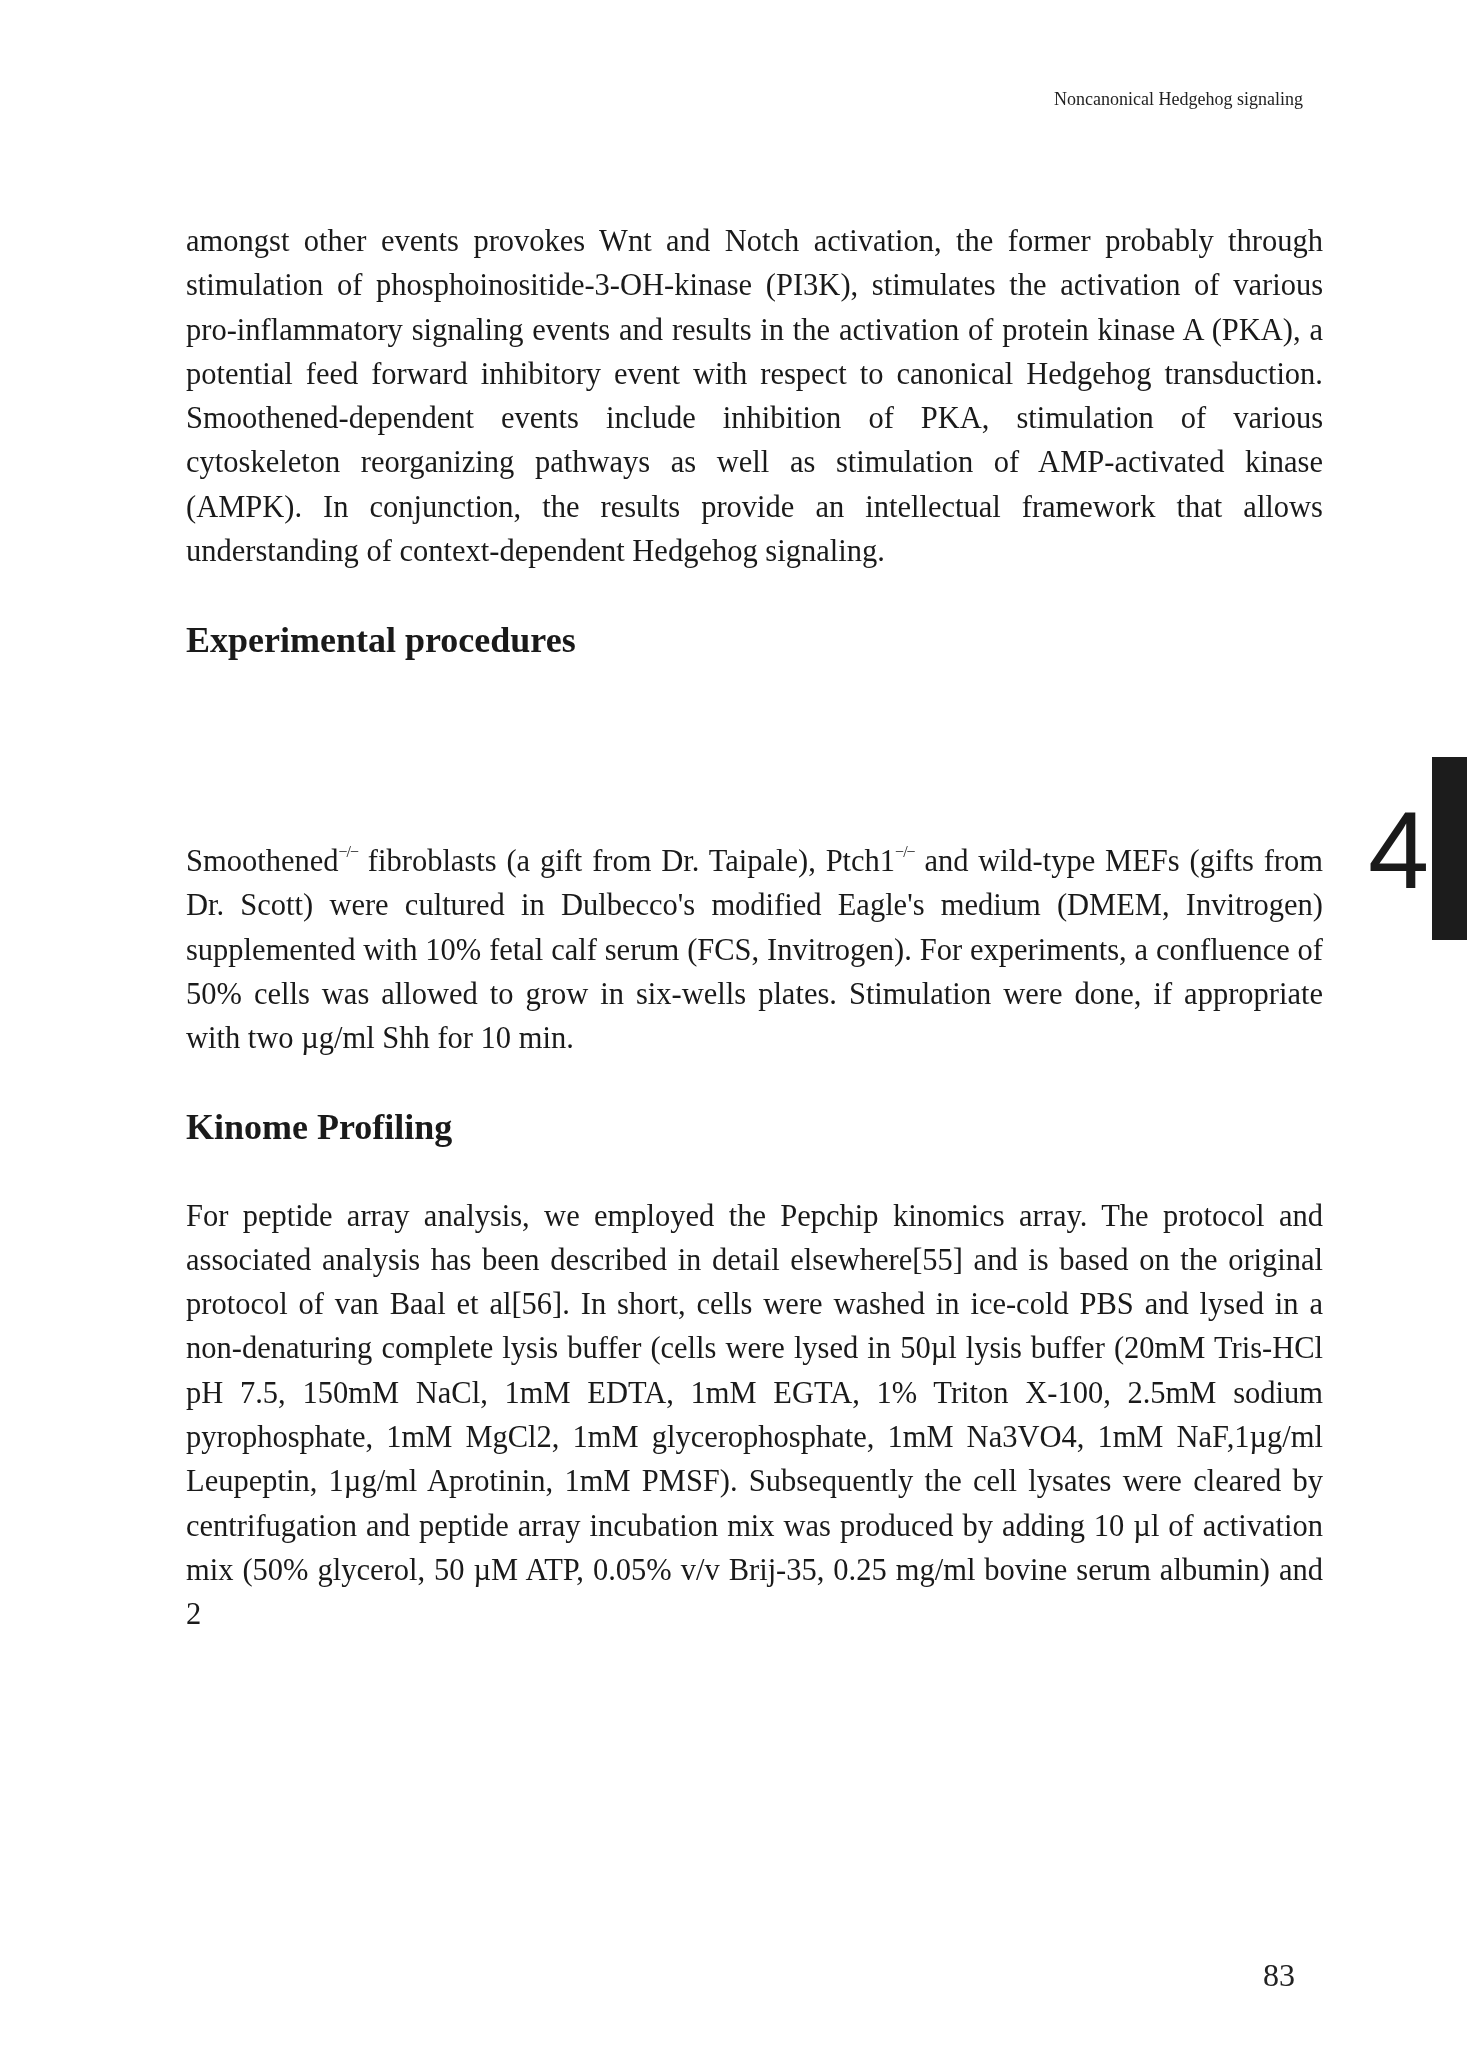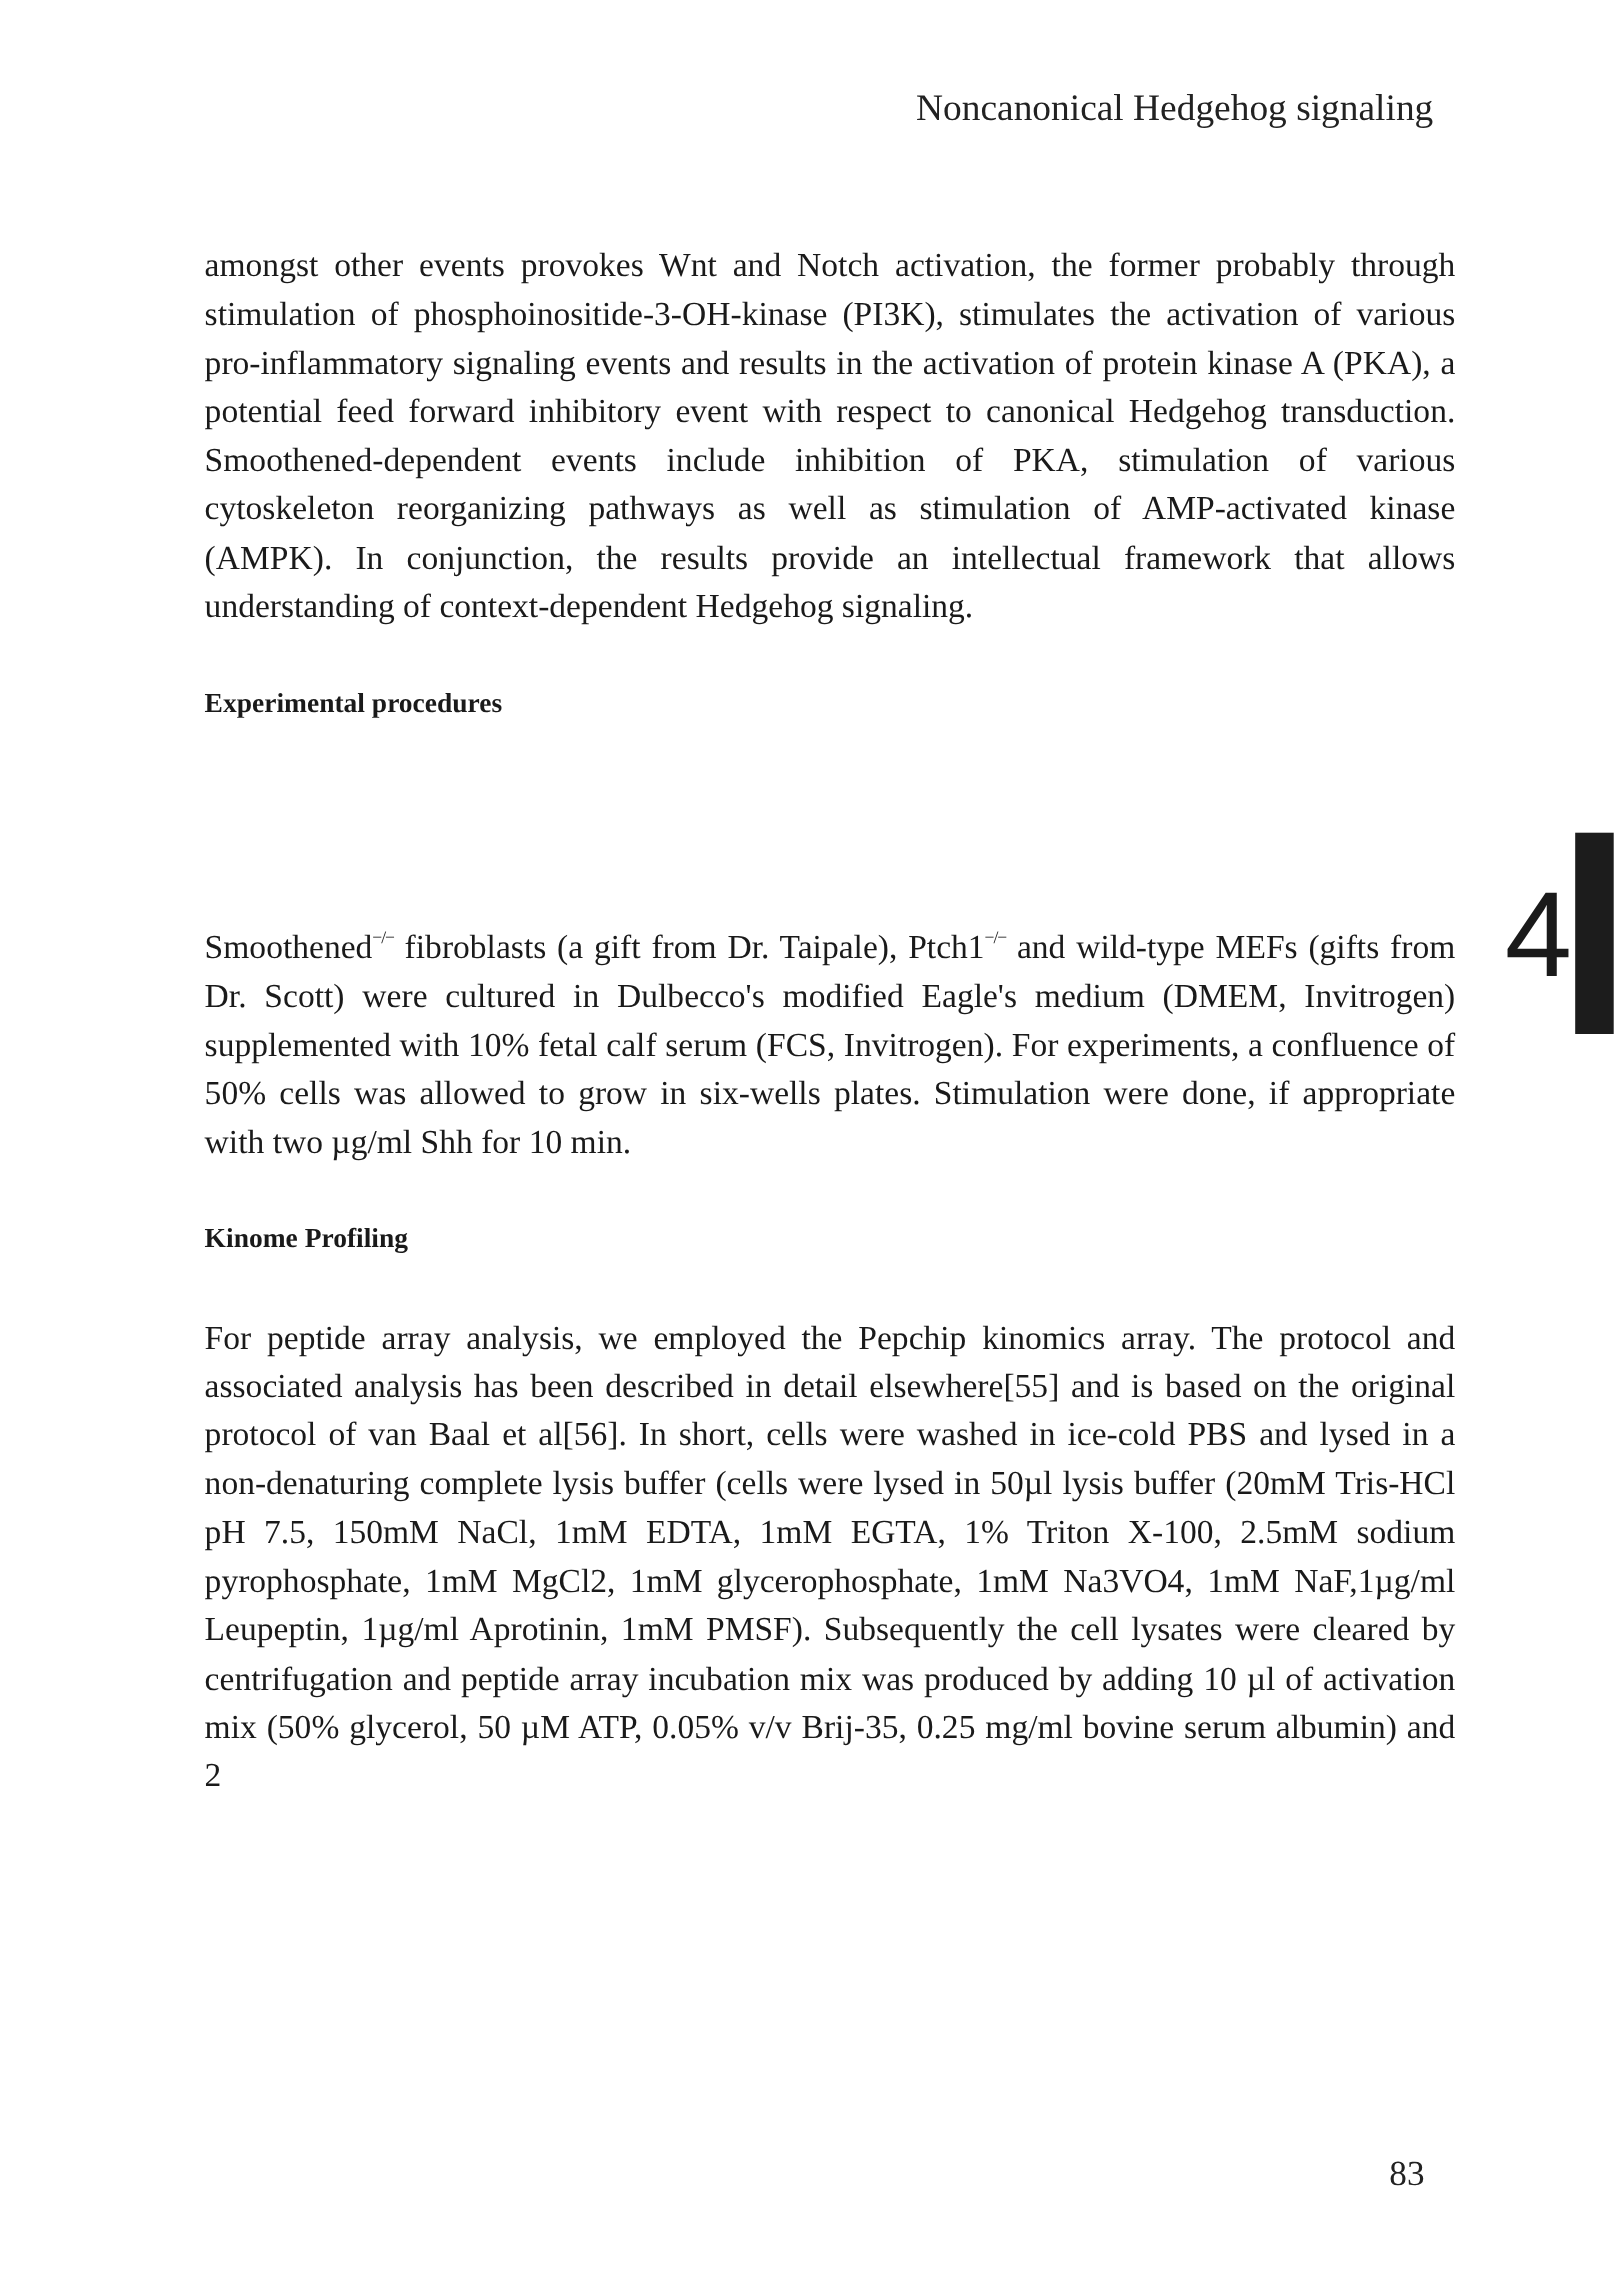--- a/index.html
+++ b/index.html
@@ -1,21 +1,21 @@
 <!DOCTYPE html>
 <html><head>
 <meta charset="utf-8">
 <style>
   html, body { margin: 0; padding: 0; background: #ffffff; }
   body { width: 1467px; height: 2071px; position: relative; overflow: hidden;
          font-family: "Liberation Serif", "DejaVu Serif", serif; color: #1a1a1a; }
-  .running-header { position: absolute; top: 84px; right: 164px; font-size: 34px; line-height: 30px; color: #222; }
+  .running-header { position: absolute; top: 84px; right: 164px; font-size: 18px; line-height: 30px; color: #222; }
   .content { position: absolute; left: 165px; top: 219px; width: 1137px; margin-left: 21px; }
   .para { font-size: 30.5px; line-height: 44.3px; text-align: justify; margin: 0; }
-  .heading { font-size: 25px; line-height: 44.3px; font-weight: bold; margin: 0; }
+  .heading { font-size: 36px; line-height: 44.3px; font-weight: bold; margin: 0; }
   .gap { height: 44.3px; }
   sup.geno { font-size: 16px; vertical-align: 14px; line-height: 0; letter-spacing: -1px; }
   .chapter-tab { position: absolute; left: 1432px; top: 757px; width: 35px; height: 183px; background: #1c1c1c; }
   .chapter-num { position: absolute; left: 1368px; top: 790px; font-family: "Liberation Sans", "DejaVu Sans", sans-serif;
                  font-size: 110px; line-height: 120px; color: #1a1a1a; font-weight: normal; }
   .page-number { position: absolute; top: 1960px; left: 1263px; font-size: 32px; line-height: 30px; color: #222; }
 </style>
 </head>
 <body>
 

